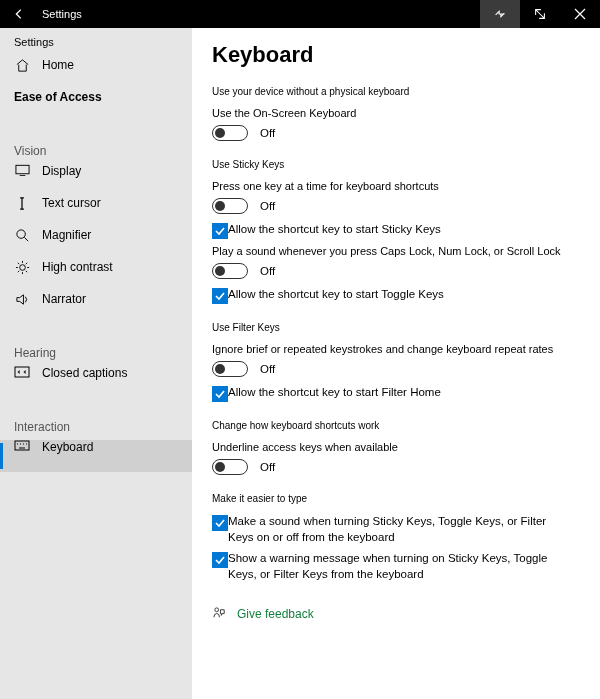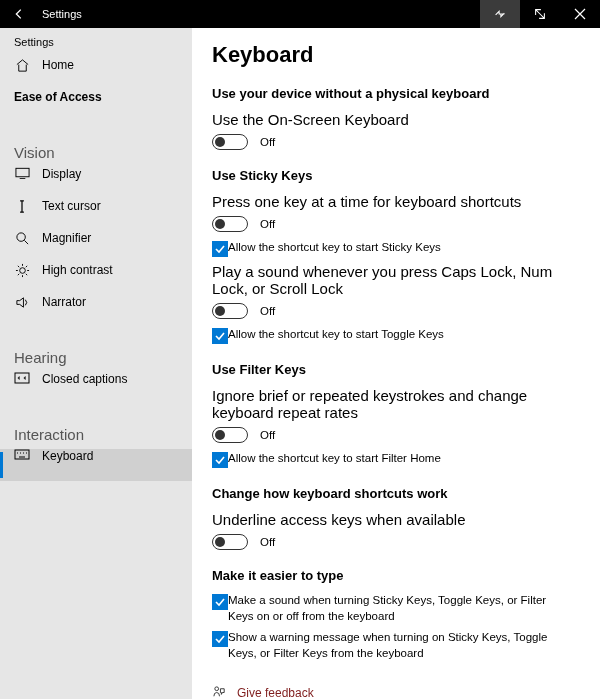--- a/index.html
+++ b/index.html
@@ -10,34 +10,34 @@
   .titlebar .ctl { width: 40px; height:100%; display:flex; align-items:center; justify-content:center; }
   .titlebar .ctl.inactive { background:#3b3b3b; }
   .body { display:flex; height: calc(100% - 28px); }
   .sidebar { width: 192px; background: #e6e6e6; overflow:auto; }
   .app-label { padding: 8px 14px 10px 14px; font-size: 11px; }
   .nav-item { display:flex; align-items:flex-start; gap:12px; height:32px; padding:0 14px; font-size:12px; cursor:pointer; }
   .nav-item.bold { font-weight:600; }
   .nav-item.selected { background:#d0d0d0; position:relative; }
   .nav-item.selected::before { content:""; position:absolute; left:0; top:3px; bottom:3px; width:3px; background:#0078d4; }
   .nav-item .ic { width:16px; display:flex; align-items:center; justify-content:center; }
-  .group-head { padding: 22px 14px 6px 14px; font-size:15px; color:#555; }
+  .group-head { padding: 22px 14px 6px 14px; font-size:12px; color:#555; }
   .main { flex:1; overflow:auto; padding: 14px 20px 30px 20px; }
   .main h1 { font-size:22px; font-weight:600; margin-bottom:16px; }
-  .main h2 { font-size:13px; font-weight:700; margin-top:18px; margin-bottom:10px; }
-  .line { font-size:15px; margin-bottom:6px; }
+  .main h2 { font-size:10px; font-weight:400; margin-top:18px; margin-bottom:10px; }
+  .line { font-size:11px; margin-bottom:6px; }
   .toggle { display:flex; align-items:center; gap:12px; margin:6px 0 8px 0; }
   .toggle .track { width:36px; height:16px; border:1.5px solid #333; border-radius:10px; position:relative; }
   .toggle .knob { width:10px; height:10px; background:#333; border-radius:50%; position:absolute; top:1.5px; left:2px; }
   .toggle .state { font-size:11.5px; }
   .check-row { display:flex; align-items:flex-start; margin:6px 0; }
   .check-row .box { width:16px; height:16px; background:#0078d4; display:flex; align-items:center; justify-content:center; flex-shrink:0; margin-top:1px; }
   .check-row .box svg { display:block; }
   .check-row .label { font-size:11.5px; line-height:1.35; max-width:340px; }
-  .feedback { display:flex; align-items:center; gap:10px; margin-top:24px; color:#7f1d1d; }
+  .feedback { display:flex; align-items:center; gap:10px; margin-top:24px; color:#15803d; }
   .feedback .lab { font-size:12px; }
   svg { display:block; }
 </style>
 </head>
 <body>
 
 <div class="titlebar">
   <div class="back">
     <svg width="14" height="14" viewBox="0 0 16 16">
         <path d="M10 3 L5 8 L10 13" stroke="#fff" stroke-width="1.5" fill="none"></path>

